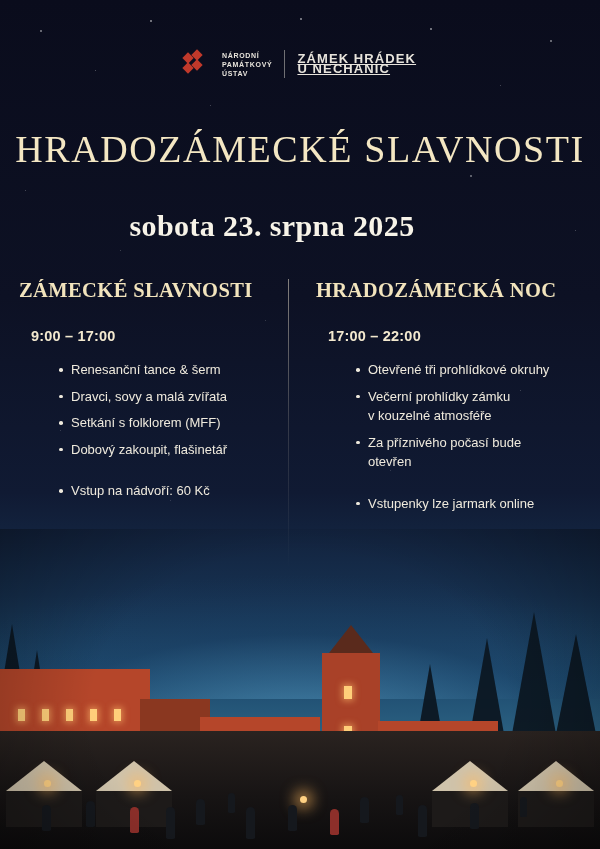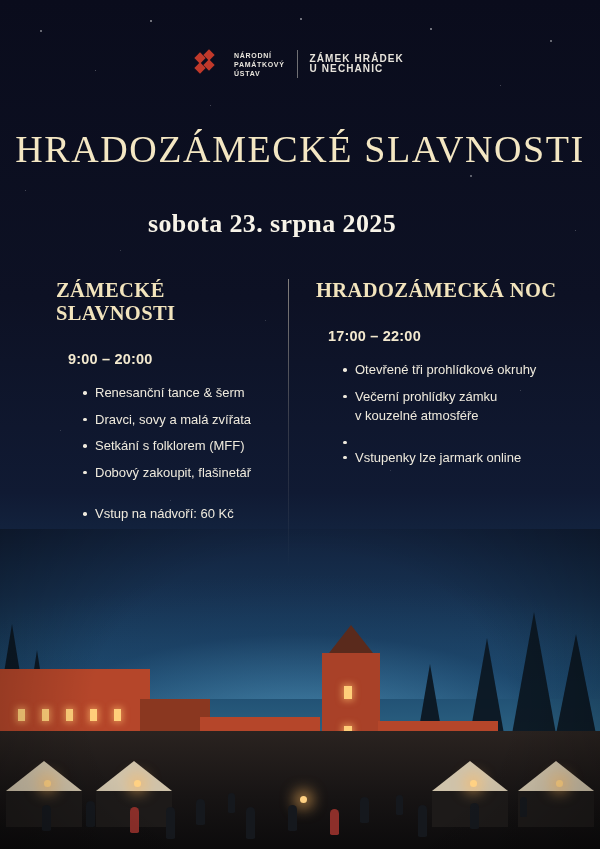--- a/index.html
+++ b/index.html
@@ -72,25 +72,26 @@
     text-transform: uppercase;
   }
   .logo-divider {
     width: 1px;
     height: 28px;
     background: #8a8a8a;
     opacity: .8;
   }
   .site-text {
     color: #e8e4dc;
-    font-size: 10px;
+    font-size: 13px;
     line-height: 10px;
     letter-spacing: 1.1px;
     font-weight: bold;
     text-transform: uppercase;
+    text-decoration: underline;
   }
 
   
   .main-title {
     position: absolute;
     top: 127px;
     left: 0;
     width: 600px;
     text-align: center;
     color: #f4e7c3;
@@ -100,59 +101,59 @@
     font-weight: normal;
   }
   .sub-title {
     position: absolute;
     top: 209px;
     left: 0;
     width: 544px;
     text-align: center;
     color: #f7f3e8;
     font-family: "Liberation Serif", serif;
-    font-size: 26px;
+    font-size: 30px;
     font-weight: bold;
     letter-spacing: .4px;
   }
 
   
   .columns {
     position: absolute;
     top: 279px;
     left: 0;
     width: 600px;
     display: flex;
   }
   .col {
     box-sizing: border-box;
     position: relative;
   }
-  .col.left  { width: 288px; padding-left: 56px; padding-right: 10px; }
+  .col.left  { width: 288px; padding-left: 19px; padding-right: 10px; }
   .col.right { width: 312px; padding-left: 28px; padding-right: 18px; }
 
   .col-head {
     color: #f2e4bd;
     font-family: "Liberation Serif", serif;
     font-size: 20.5px;
     font-weight: bold;
     letter-spacing: .4px;
     margin: 0 0 26px 0;
     text-transform: uppercase;
   }
   .col-time {
     color: #f3e9cf;
     font-size: 14.5px;
     font-weight: bold;
     margin: 0 0 16px 12px;
     letter-spacing: .2px;
   }
   ul.items {
     list-style: none;
-    margin: 3px;
+    margin: 16px;
     padding: 0 0 0 24px;
   }
   ul.items li {
     position: relative;
     color: #efeadd;
     font-size: 13px;
     line-height: 19.5px;
     margin-bottom: 7px;
     padding-left: 12px;
   }
@@ -323,21 +324,21 @@
 
   <div class="main-title">HRADOZÁMECKÉ SLAVNOSTI</div>
   <div class="sub-title">sobota 23. srpna 2025</div>
 
   <div class="vdivider"></div>
 
   <div class="columns">
 
     <div class="col left">
       <div class="col-head">ZÁMECKÉ SLAVNOSTI</div>
-      <div class="col-time">9:00 – 20:00</div>
+      <div class="col-time">9:00 – 17:00</div>
       <ul class="items">
         <li>Renesanční tance &amp; šerm</li>
         <li>Dravci, sovy a malá zvířata</li>
         <li>Setkání s folklorem (MFF)</li>
         <li>Dobový zakoupit, flašinetář</li>
         <li class="spaced">Vstup na nádvoří: 60 Kč</li>
       </ul>
     </div>
 
     <div class="col right">
@@ -345,20 +346,21 @@
       <div class="col-time">17:00 – 22:00</div>
       <ul class="items">
         <li>
           <span class="cont">Otevřené tři prohlídkové okruhy</span>
         </li>
         <li>
           <span class="cont">Večerní prohlídky zámku</span>
           <span class="cont">v kouzelné atmosféře</span>
         </li>
         <li>
+          <span class="cont">Za příznivého počasí bude otevřen</span>
         </li>
         <li class="spaced">Vstupenky lze jarmark online</li>
       </ul>
     </div>
 
   </div>
 
   <div class="scene">
     <div class="sky-glow"></div>
 

